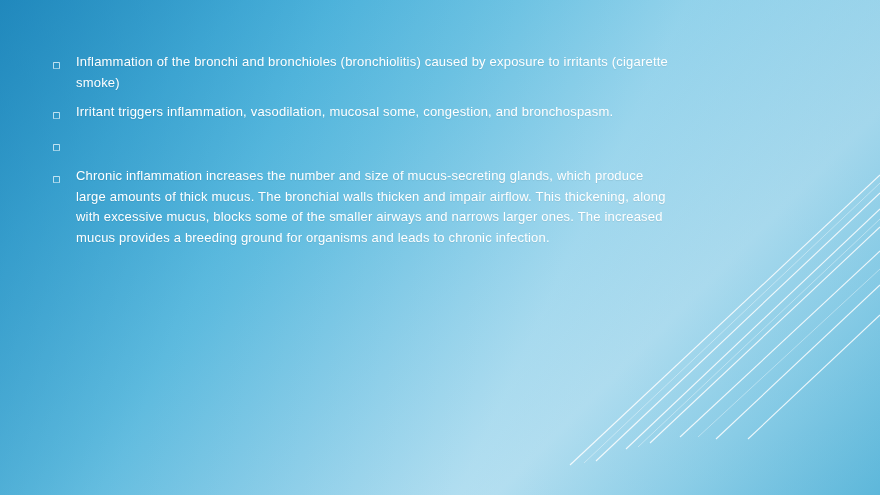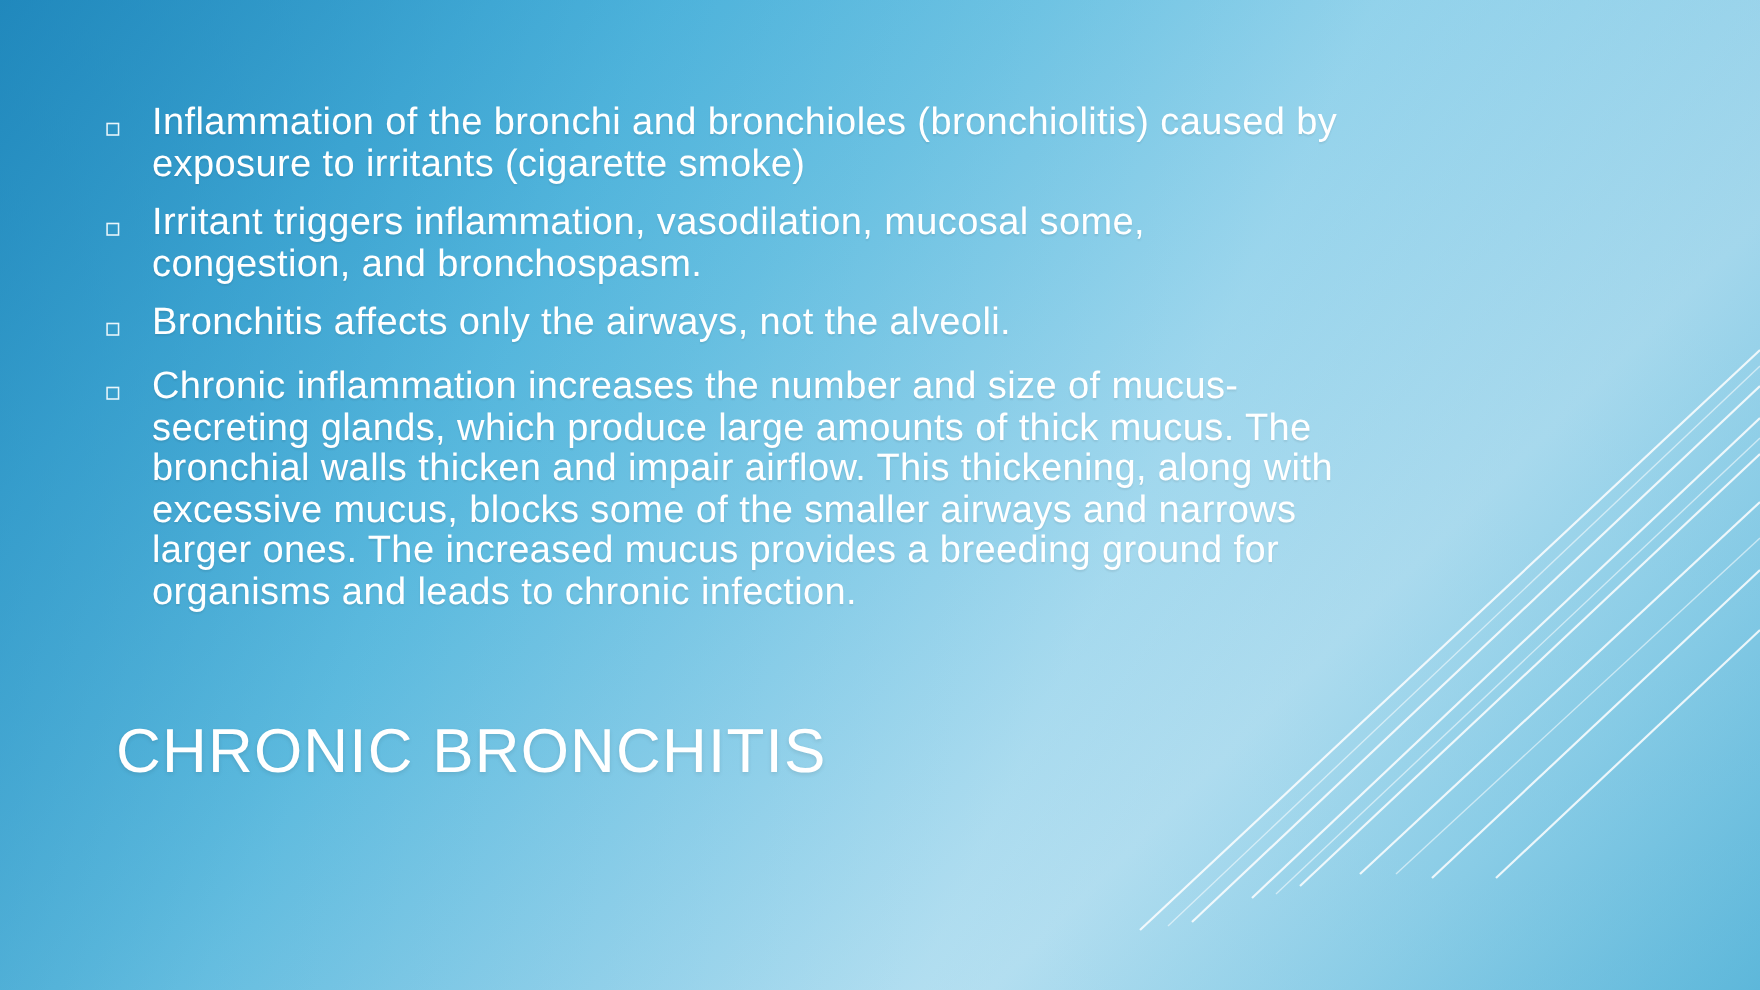--- a/index.html
+++ b/index.html
@@ -56,21 +56,21 @@
     width: 24px;
     color: #eaf6fb;
     font-size: 13px;
     line-height: 20px;
     padding-top: 3px;
     font-family: "DejaVu Sans", sans-serif;
   }
   .bullet-text {
     flex: 1 1 auto;
     color: #ffffff;
-    font-size: 19px;
+    font-size: 13px;
     line-height: 20.5px;
     letter-spacing: 0.2px;
     text-shadow: 0 1px 1px rgba(0,0,0,0.08);
   }
   .title {
     position: absolute;
     left: 58px;
     top: 356px;
     color: #ffffff;
     font-size: 31px;
@@ -110,26 +110,24 @@
         <span class="bullet-text">Inflammation of the bronchi and bronchioles (bronchiolitis) caused by exposure to irritants (cigarette smoke)</span>
       </div>
 
       <div class="bullet">
         <span class="bullet-marker">▫</span>
         <span class="bullet-text">Irritant triggers inflammation, vasodilation, mucosal some, congestion, and bronchospasm.</span>
       </div>
 
       <div class="bullet">
         <span class="bullet-marker">▫</span>
-        <span class="bullet-text">Bronchitis affects only the airways, not the alveoli.</span>
       </div>
 
       <div class="bullet">
         <span class="bullet-marker">▫</span>
         <span class="bullet-text">Chronic inflammation increases the number and size of mucus-secreting glands, which produce large amounts of thick mucus. The bronchial walls thicken and impair airflow. This thickening, along with excessive mucus, blocks some of the smaller airways and narrows larger ones. The increased mucus provides a breeding ground for organisms and leads to chronic infection.</span>
       </div>
 
     </div>
 
-    <div class="title">CHRONIC BRONCHITIS</div>
 
   </div>
 </div>
 
 </body></html>

